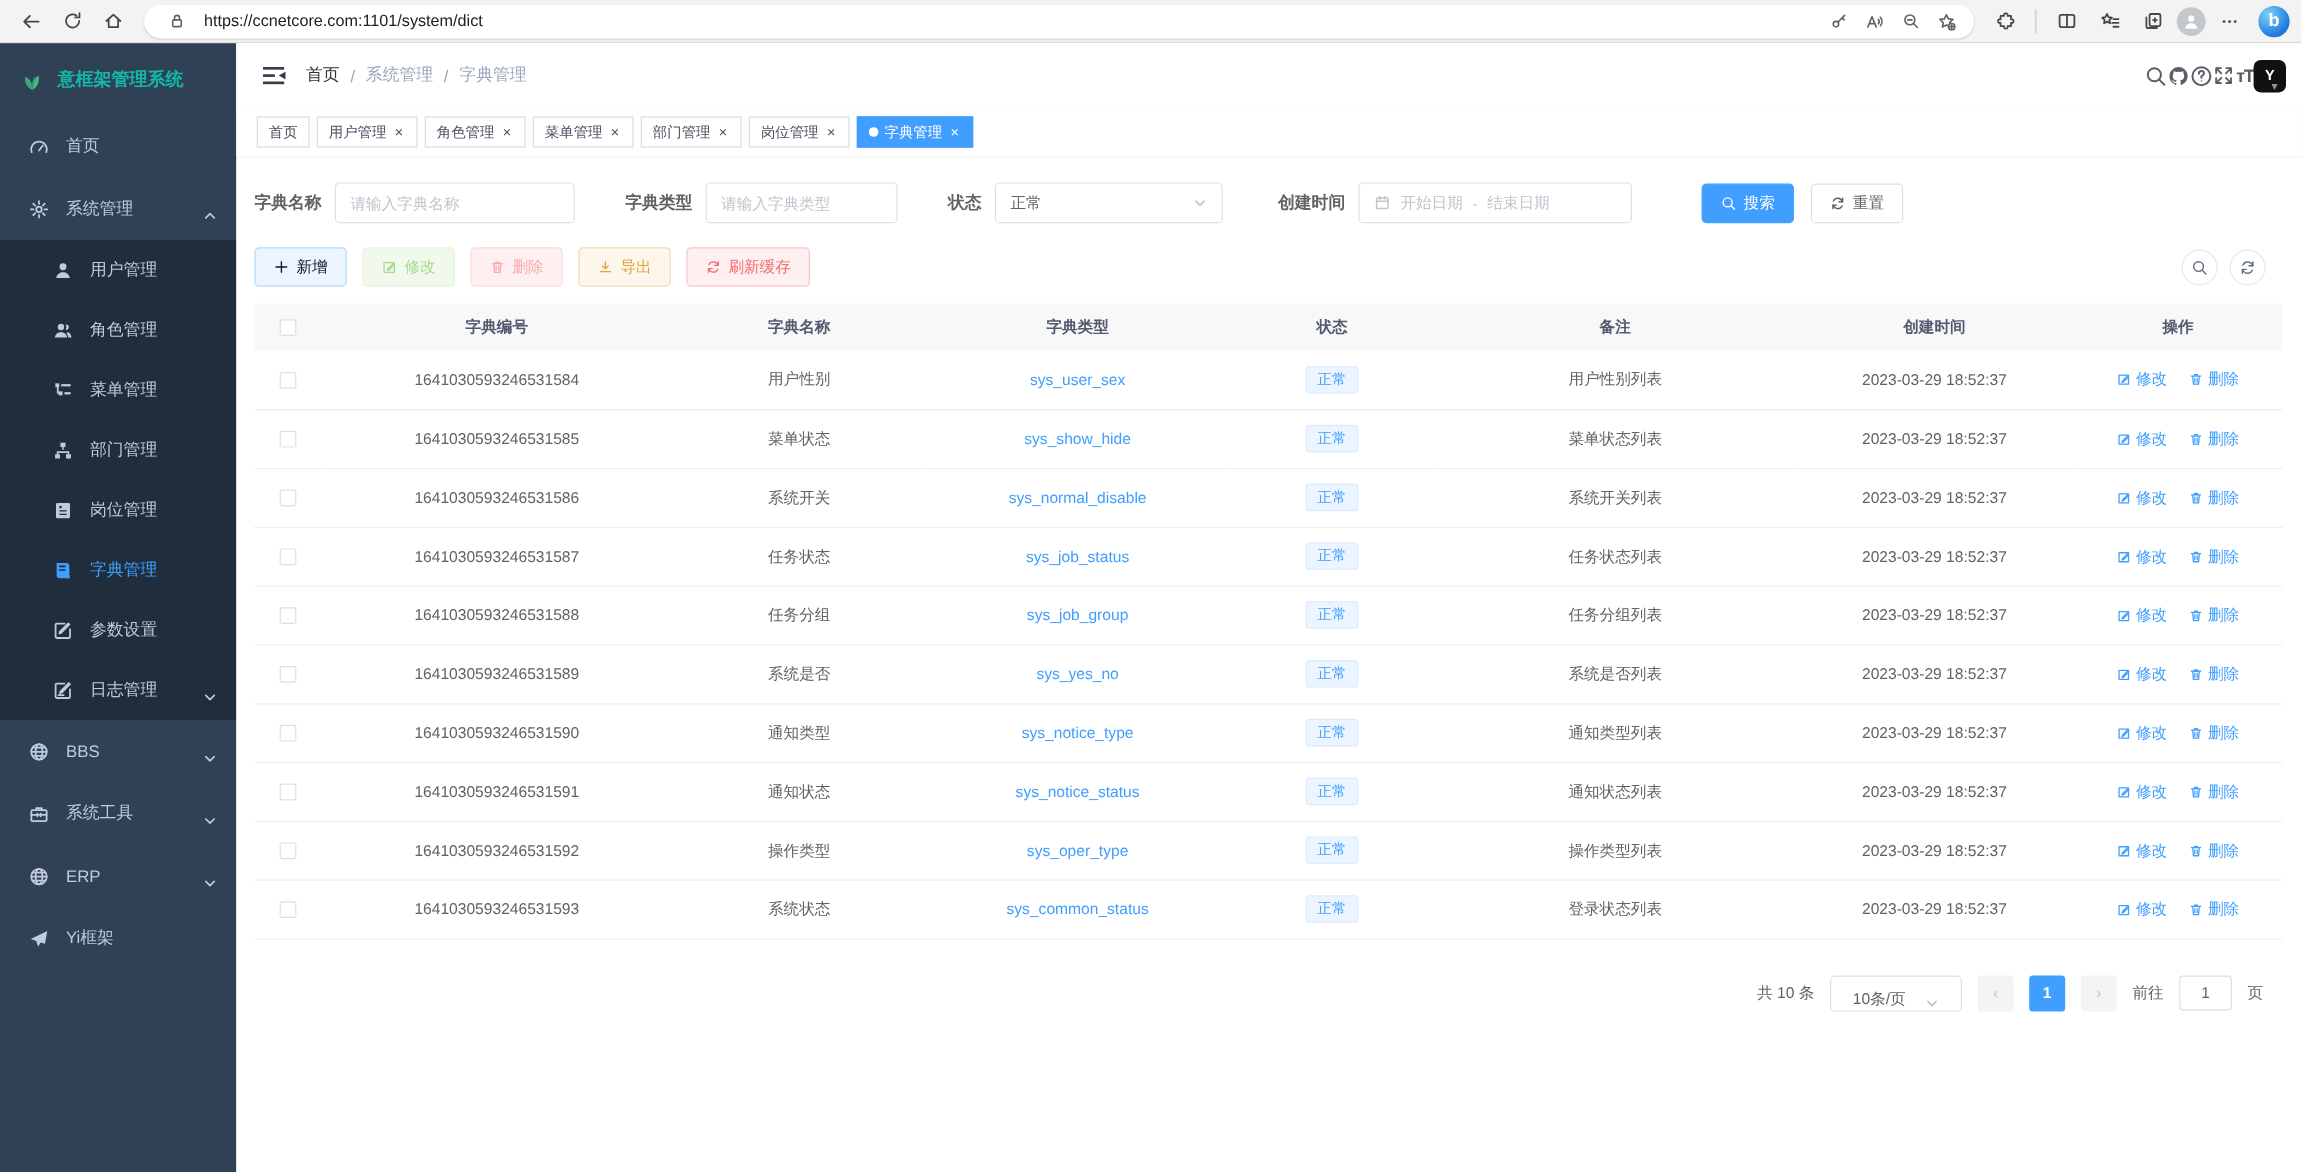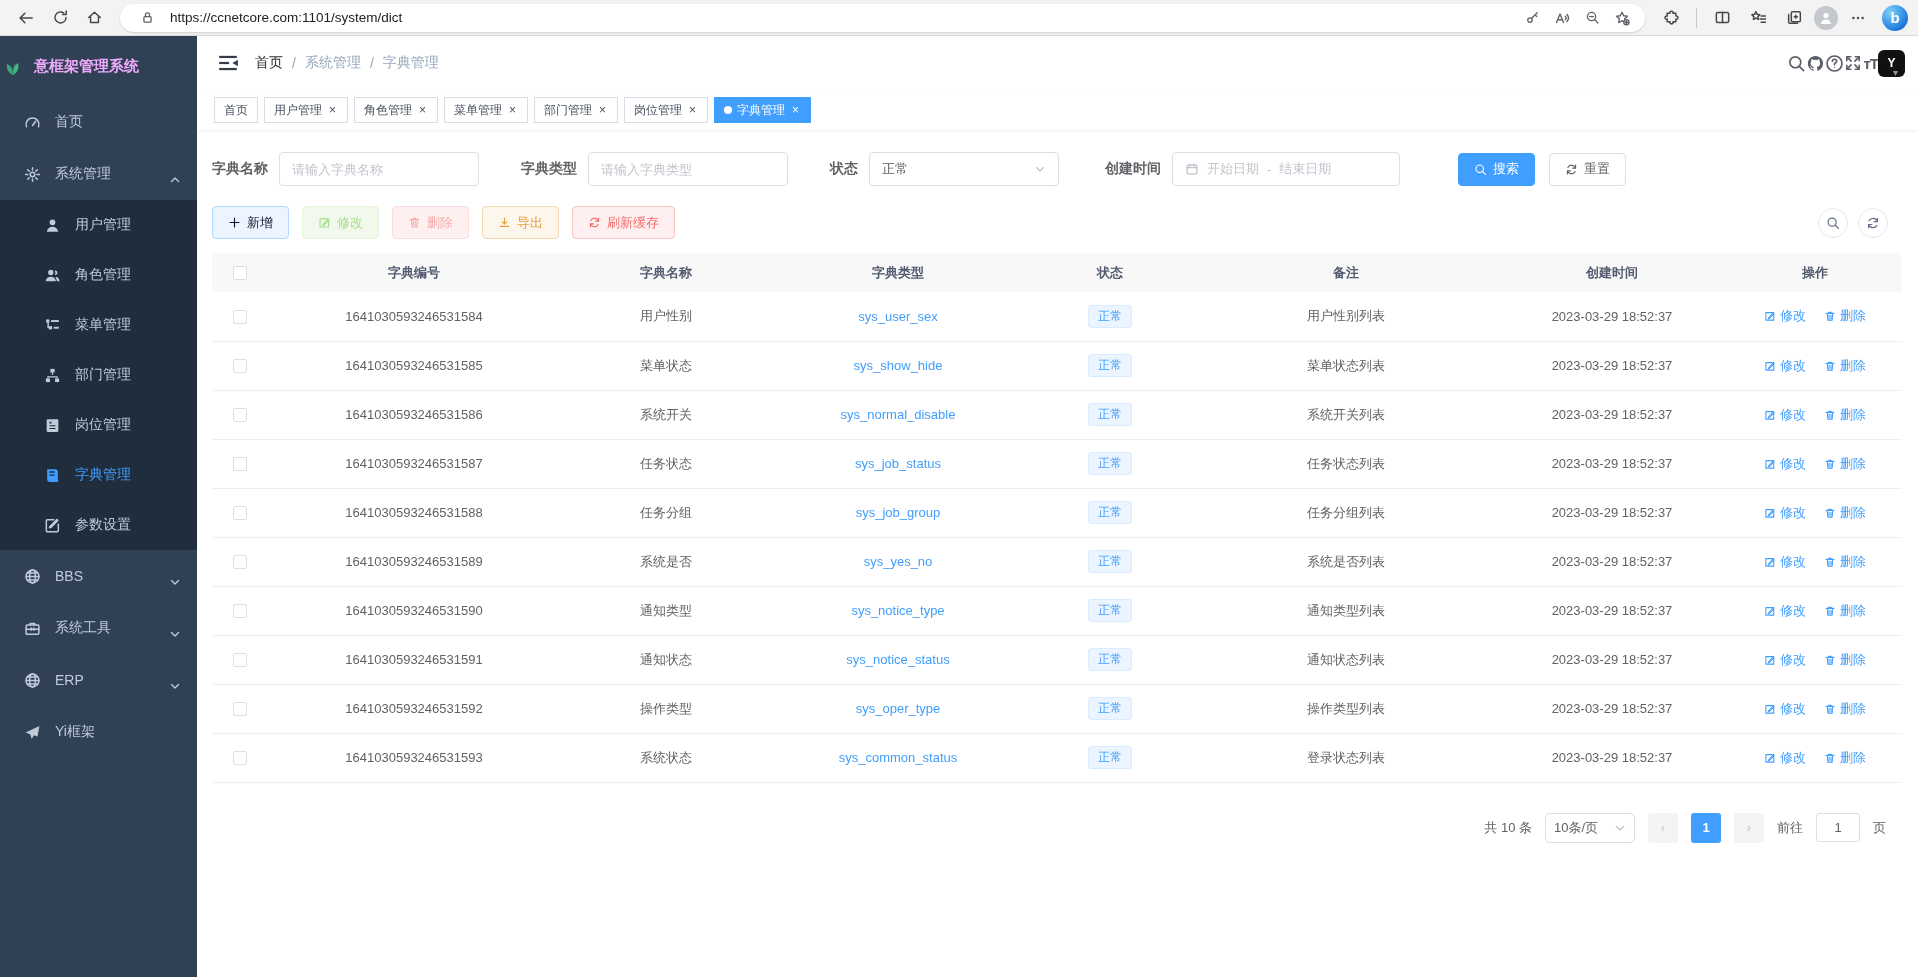--- a/index.html
+++ b/index.html
@@ -15,21 +15,21 @@
   .url-text{flex:1;font-size:13.5px;color:#202124;margin-left:8px;white-space:nowrap;overflow:hidden}
   .pill-ic{width:30px;height:24px;display:flex;align-items:center;justify-content:center;color:#5f6368;flex:0 0 auto}
   .chrome-right{display:flex;align-items:center;gap:4px;flex:0 0 auto}
   .v-div{width:1px;height:20px;background:#c8c8c8;margin:0 5px}
   .b-avatar{width:24px;height:24px;border-radius:50%;background:#c4c7cb;display:flex;align-items:center;justify-content:center;color:#fff}
   .copilot{width:26px;height:26px;border-radius:50%;background:radial-gradient(circle at 32% 28%,#7ed2f7,#1f7ae0 70%,#1556b8);color:#fff;font-weight:bold;font-size:15px;display:flex;align-items:center;justify-content:center;margin-left:4px}
 
   
   .app{display:flex;height:941px}
   .sidebar{width:197px;flex:0 0 197px;background:#304156;color:#bfcbd9;overflow:hidden}
-  .logo-row{height:60px;display:flex;align-items:center;gap:10px;padding-left:2px;color:#f0abfc;font-weight:bold;font-size:15px}
+  .logo-row{height:60px;display:flex;align-items:center;gap:10px;padding-left:16px;color:#14b8a6;font-weight:bold;font-size:15px}
   .menu-item{height:52px;display:flex;align-items:center;gap:14px;padding-left:24px;font-size:14px;color:#bfcbd9;cursor:pointer;position:relative;white-space:nowrap}
   .submenu{background:#1f2d3d}
   .submenu .menu-item{padding-left:44px;height:50px}
   .menu-item.active{color:#409eff}
   .menu-item .mi-icon{width:17px;height:17px;flex:0 0 auto}
   .menu-item .chev{position:absolute;right:16px;width:12px;height:12px;color:#bfcbd9}
 
   .main{flex:1;display:flex;flex-direction:column;min-width:0;background:#fff}
 
   
@@ -84,21 +84,21 @@
   thead th{background:#f8f8f9;color:#515a6e;font-weight:bold;height:39px;font-size:13px}
   tbody td{height:49px;border-bottom:1px solid #ebeef5;text-align:center;white-space:nowrap;overflow:hidden}
   th{text-align:center}
   .cb{width:14px;height:14px;border:1px solid #dcdfe6;border-radius:2px;background:#fff;display:inline-block;vertical-align:middle;cursor:pointer}
   .lnk{color:#409eff;text-decoration:none;cursor:pointer}
   .tag-status{display:inline-block;padding:2px 9px;font-size:12px;color:#409eff;background:#ecf5ff;border:1px solid #d9ecff;border-radius:3px}
   .ops a{color:#409eff;text-decoration:none;margin:0 9px;display:inline-flex;align-items:center;gap:4px;cursor:pointer}
   .ops svg{width:12px;height:12px}
 
   .pagination{display:flex;align-items:center;justify-content:flex-end;gap:13px;margin-top:30px;padding-right:16px;font-size:13px;color:#606266}
-  .pg-size{width:90px;height:30px;border:1px solid #dcdfe6;border-radius:4px;display:flex;align-items:center;justify-content:center;gap:16px;background:#fff;cursor:pointer}
+  .pg-size{width:110px;height:30px;border:1px solid #dcdfe6;border-radius:4px;display:flex;align-items:flex-end;justify-content:center;gap:16px;background:#fff;cursor:pointer}
   .pg-size .sel-caret{margin-left:0}
   .pg-btn{width:30px;height:30px;border-radius:3px;background:#f4f4f5;color:#c0c4cc;display:flex;align-items:center;justify-content:center;cursor:pointer;font-size:13px}
   .pg-cur{background:#409eff;color:#fff;font-weight:bold}
   .goto-input{width:44px;height:29px;border:1px solid #dcdfe6;border-radius:3px;text-align:center;font-size:13px;color:#606266;outline:none;font-family:inherit}
 </style>
 </head>
 <body>
 
 <div class="browser">
   <div class="b-btn">
@@ -293,20 +293,35 @@
           </div>
           <div class="menu-item">
             <span>
               <svg class="ic mi-icon" viewBox="0 0 16 16">
                 <path d="M13.5 6.8v6a1 1 0 0 1-1 1H3.2a1 1 0 0 1-1-1V3.5a1 1 0 0 1 1-1h6"></path>
                 <path d="M6.5 9.8 13 3.2l-.9-.9L5.6 8.9l-.4 1.3z"></path>
               </svg>
             </span>
             <span class="mi-label">参数设置</span>
           </div>
+          <div class="menu-item">
+            <span>
+              <svg class="ic mi-icon" viewBox="0 0 16 16">
+                <path d="M13.5 7v5.8a1 1 0 0 1-1 1H3.2a1 1 0 0 1-1-1V3.5a1 1 0 0 1 1-1H9"></path>
+                <path d="M7 9.5 13.4 3l-.9-.9L6.1 8.6l-.4 1.3z"></path>
+                <path d="M4.5 11.5h4"></path>
+              </svg>
+            </span>
+            <span class="mi-label">日志管理</span>
+            <span>
+              <svg class="ic chev" viewBox="0 0 12 12">
+                <path d="M2.5 4.5 6 8l3.5-3.5"></path>
+              </svg>
+            </span>
+          </div>
         </div>
         <div class="menu-item">
           <span>
             <svg class="ic mi-icon" viewBox="0 0 16 16">
               <circle cx="8" cy="8" r="6.1"></circle>
               <ellipse cx="8" cy="8" rx="2.7" ry="6.1"></ellipse>
               <path d="M2 8h12M3 4.8h10M3 11.2h10"></path>
             </svg>
           </span>
           <span class="mi-label">BBS</span>
@@ -438,21 +453,21 @@
 
     <div class="content">
 
       <form class="filters">
         <span class="f-label">字典名称</span>
         <span class="inp" style="width:200px">
             <input placeholder="请输入字典名称" style="">
           </span>
         <span class="f-gap"></span>
         <span class="f-label">字典类型</span>
-        <span class="inp" style="width:200px">
+        <span class="inp" style="width:160px">
             <input placeholder="请输入字典类型" style="">
           </span>
         <span class="f-gap"></span>
         <span class="f-label">状态</span>
         <span class="inp" style="width:190px">
           <span>正常</span>
           <svg class="ic sel-caret" viewBox="0 0 12 12">
               <path d="M2.5 4.5 6 8l3.5-3.5"></path>
             </svg>
         </span>

